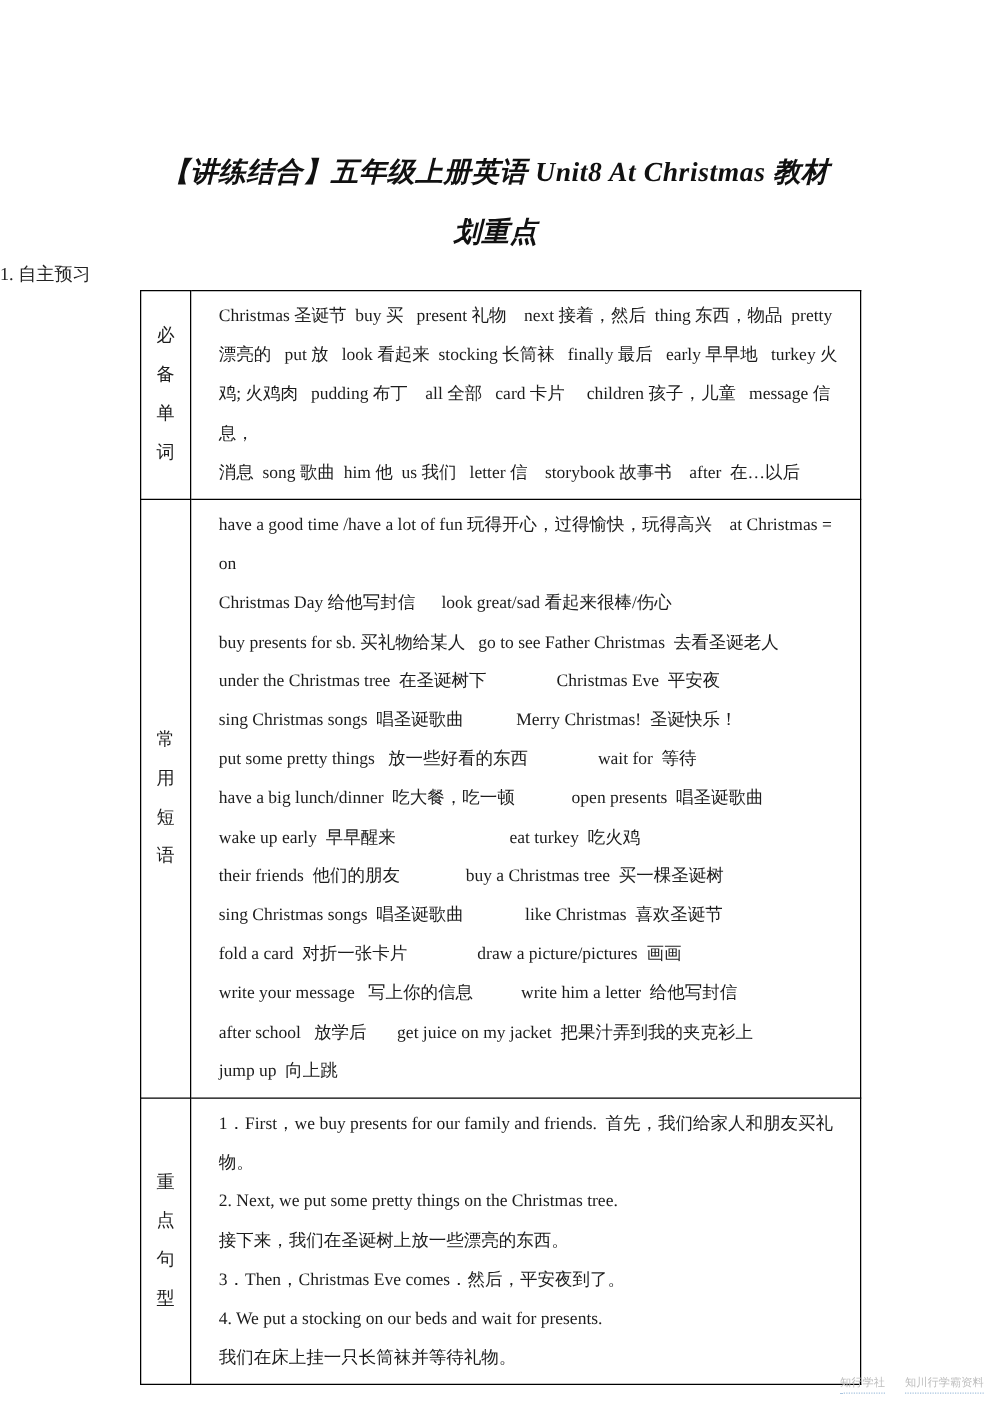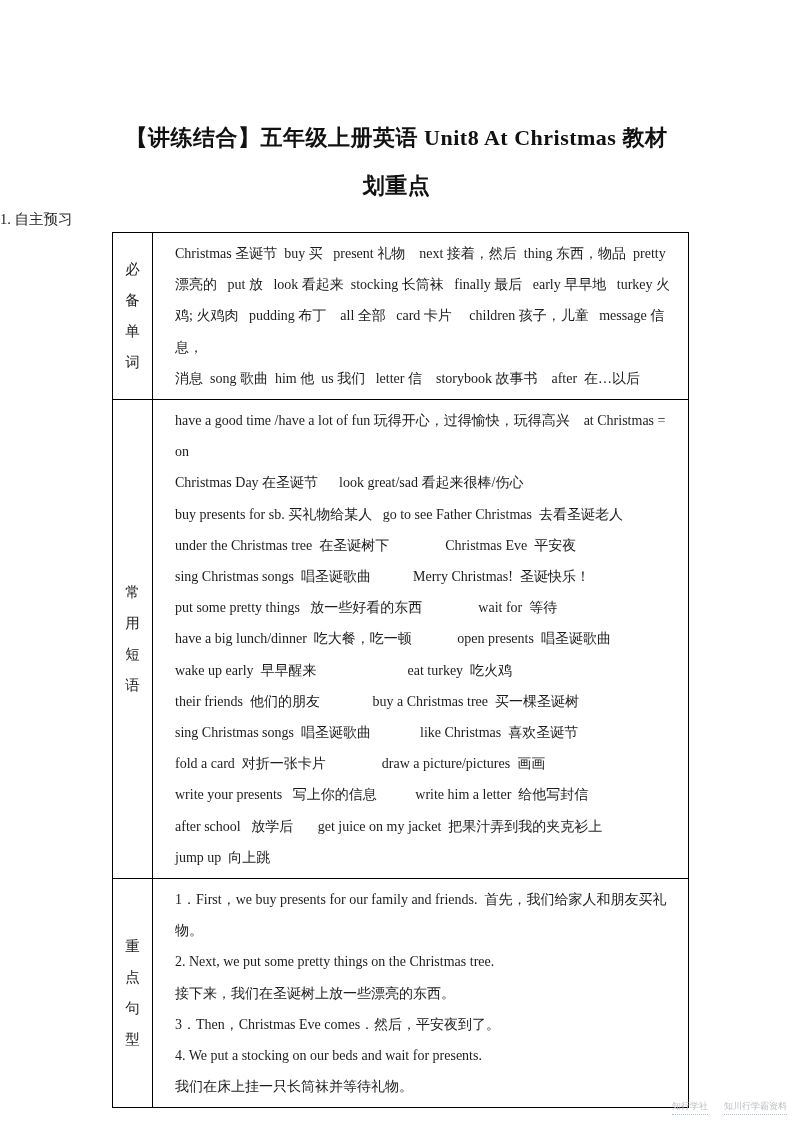--- a/index.html
+++ b/index.html
@@ -13,20 +13,21 @@
     overflow:hidden;
   }
   .title {
     padding-top:114px;
     text-align:center;
     font-weight:bold;
     font-size:22px;
     line-height:48px;
     letter-spacing:0.5px;
     color:#111;
+    font-style:italic;
   }
   .section-heading {
     height:22px;
     font-size:14.5px;
     color:#222;
   }
   table.doc-table {
     margin-left:112px;
     width:577px;
     border-collapse:collapse;
@@ -119,31 +120,31 @@
       <td class="row-header">
         <div class="vstack">
           <span class="vchar">常</span>
           <span class="vchar">用</span>
           <span class="vchar">短</span>
           <span class="vchar">语</span>
         </div>
       </td>
       <td class="row-content">
         <div class="tline">have a good time /have a lot of fun 玩得开心，过得愉快，玩得高兴    at Christmas = on</div>
-        <div class="tline">Christmas Day 在圣诞节      look great/sad 看起来很棒/伤心</div>
+        <div class="tline">Christmas Day 给他写封信      look great/sad 看起来很棒/伤心</div>
         <div class="tline">buy presents for sb. 买礼物给某人   go to see Father Christmas  去看圣诞老人</div>
         <div class="tline">under the Christmas tree  在圣诞树下                Christmas Eve  平安夜</div>
         <div class="tline">sing Christmas songs  唱圣诞歌曲            Merry Christmas!  圣诞快乐！</div>
         <div class="tline">put some pretty things   放一些好看的东西                wait for  等待</div>
         <div class="tline">have a big lunch/dinner  吃大餐，吃一顿             open presents  唱圣诞歌曲</div>
         <div class="tline">wake up early  早早醒来                          eat turkey  吃火鸡</div>
         <div class="tline">their friends  他们的朋友               buy a Christmas tree  买一棵圣诞树</div>
         <div class="tline">sing Christmas songs  唱圣诞歌曲              like Christmas  喜欢圣诞节</div>
         <div class="tline">fold a card  对折一张卡片                draw a picture/pictures  画画</div>
-        <div class="tline">write your presents   写上你的信息           write him a letter  给他写封信</div>
+        <div class="tline">write your message   写上你的信息           write him a letter  给他写封信</div>
         <div class="tline">after school   放学后       get juice on my jacket  把果汁弄到我的夹克衫上</div>
         <div class="tline">jump up  向上跳</div>
       </td>
     </tr>
     <tr>
       <td class="row-header">
         <div class="vstack">
           <span class="vchar">重</span>
           <span class="vchar">点</span>
           <span class="vchar">句</span>

